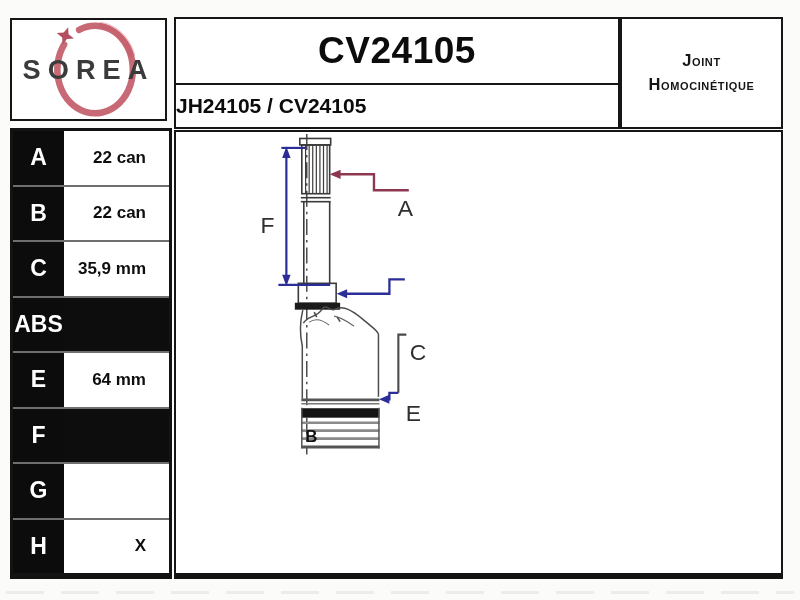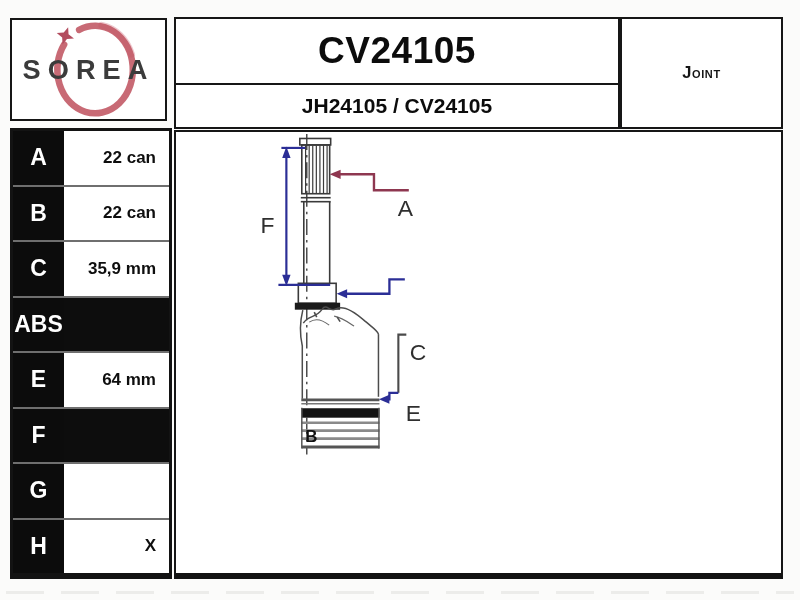--- a/index.html
+++ b/index.html
@@ -12,37 +12,37 @@
   .box{position:absolute;background:#fff;border:2.5px solid #161616;box-sizing:border-box;}
 
   
   #logo-box{left:10px;top:18px;width:157px;height:103px;}
   #logo-box svg{width:100%;height:100%;display:block;}
 
   
   #center-box{left:174px;top:17px;width:446px;height:112px;display:flex;flex-direction:column;}
   #title-row{height:64px;border-bottom:2.5px solid #161616;display:flex;align-items:center;justify-content:center;}
   #part-title{font-size:37px;font-weight:bold;letter-spacing:.5px;color:#0c0c0c;}
-  #ref-row{flex:1;display:flex;align-items:center;justify-content:center;}
+  #ref-row{flex:1;display:flex;align-items:center;justify-content:flex-start;}
   #part-ref{font-size:21px;font-weight:bold;color:#0c0c0c;}
 
   
   #right-box{left:620px;top:17px;width:163px;height:112px;display:flex;flex-direction:column;align-items:center;justify-content:center;line-height:1.45;}
   .caps-line{font-weight:bold;color:#151515;text-transform:uppercase;font-size:11px;letter-spacing:.6px;text-align:center;}
   .caps-line::first-letter{font-size:16.5px;}
 
   
   #spec-table{position:absolute;left:10px;top:128px;width:162px;height:451px;box-sizing:border-box;
     border:3px solid #131313;border-bottom:6px solid #131313;display:flex;flex-direction:column;background:#0d0d0d;}
   .spec-row{flex:1;display:flex;border-bottom:2.5px solid #6f6f6f;min-height:0;}
   .spec-row:last-child{border-bottom:none;}
   .spec-label{width:51px;background:#0c0c0c;color:#fff;font-weight:bold;font-size:23px;
     display:flex;align-items:center;justify-content:center;flex:none;}
   .spec-value{flex:1;background:#fff;display:flex;align-items:center;justify-content:flex-end;
-    padding-right:13px;font-weight:bold;font-size:17px;color:#0e0e0e;}
+    padding-right:23px;font-weight:bold;font-size:17px;color:#0e0e0e;}
 
   
   #drawing-box{left:174px;top:130px;width:609px;height:449px;border-bottom:6px solid #131313;}
   #drawing-box svg{width:100%;height:100%;display:block;}
   svg text{font-family:"Liberation Sans",sans-serif;}
 
   #footer-dashes{position:absolute;left:6px;top:591px;width:788px;height:3px;
     background:repeating-linear-gradient(90deg,#ececea 0 38px,transparent 38px 55px);}
 </style>
 </head>
@@ -63,20 +63,21 @@
     <div id="title-row">
       <span id="part-title">CV24105</span>
     </div>
     <div id="ref-row">
       <span id="part-ref">JH24105 / CV24105</span>
     </div>
   </div>
 
   <div id="right-box" class="box">
     <div class="caps-line">Joint</div>
+    <div class="caps-line">Homocinétique</div>
   </div>
 
   <div id="spec-table">
     <div class="spec-row">
       <div class="spec-label">A</div>
       <div class="spec-value">22 can</div>
     </div>
     <div class="spec-row">
       <div class="spec-label">B</div>
       <div class="spec-value">22 can</div>

